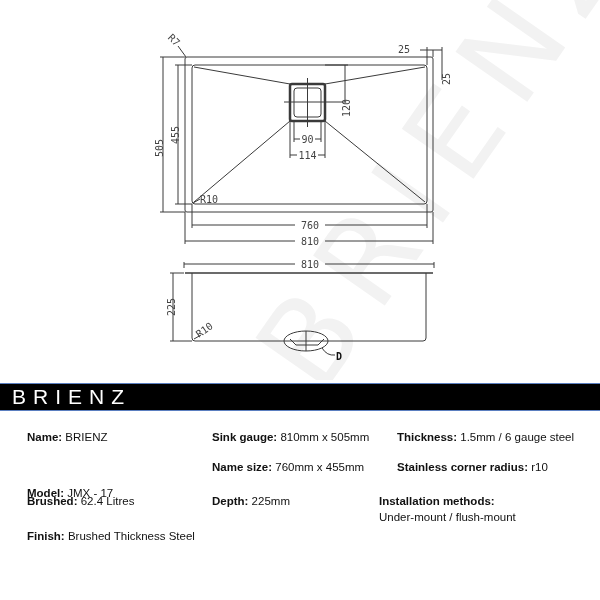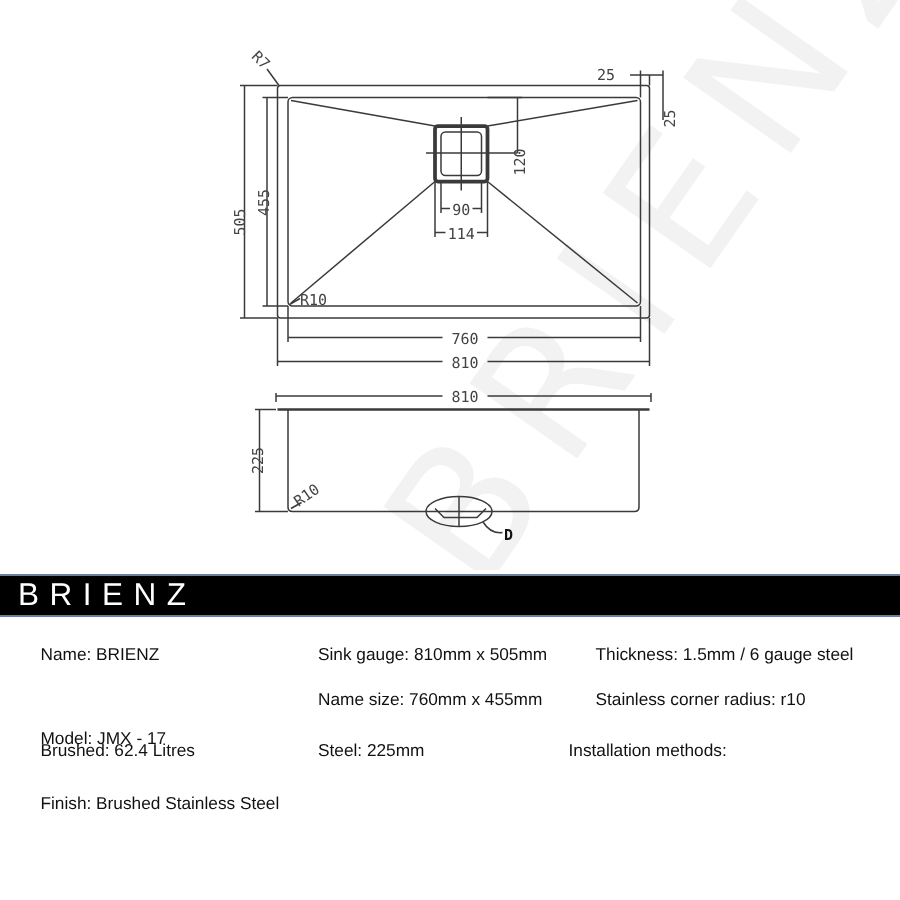--- a/index.html
+++ b/index.html
@@ -4,21 +4,21 @@
 <style>
   html,body{margin:0;padding:0;background:#fff;}
   body{width:600px;height:600px;position:relative;overflow:hidden;font-family:"Liberation Sans","DejaVu Sans",sans-serif;color:#111;}
   #drawing{position:absolute;left:0;top:0;width:600px;height:380px;}
   #drawing svg{display:block;}
   .dim{font-family:"DejaVu Sans Mono","Liberation Mono",monospace;font-size:10px;fill:#444;}
   .watermark{font-family:"DejaVu Sans",sans-serif;font-size:120px;fill:#f2f2f2;letter-spacing:18px;}
   .title-bar{position:absolute;left:0;top:383px;width:600px;height:28px;background:#000;border-top:1.5px solid #5b7fc0;border-bottom:1.5px solid #5b7fc0;box-sizing:border-box;}
   .title-text{position:absolute;left:12px;top:1px;color:#fff;font-size:21px;letter-spacing:7px;font-family:"Liberation Sans",sans-serif;}
   .spec{position:absolute;font-size:11.5px;line-height:16px;color:#111;white-space:nowrap;}
-  .spec b{font-weight:normal;margin-top:45px;}
+  .spec b{font-weight:bold;margin-top:45px;}
 </style>
 </head>
 <body>
 
 <div id="drawing">
 <svg width="600" height="380" viewBox="0 0 600 380" xmlns="http://www.w3.org/2000/svg">
 
   <text class="watermark" x="150" y="330" transform="rotate(-55 300 200)">BRIENZ</text>
 
   <g stroke="#3a3a3a" fill="none" stroke-width="1">
@@ -119,21 +119,21 @@
 </svg>
 </div>
 
 <div class="title-bar">
   <span class="title-text">BRIENZ</span>
 </div>
 
 <div class="spec" style="left:27px;top:429px;"><b>Name:</b><span> BRIENZ</span></div>
 <div class="spec" style="left:27px;top:485px;"><b>Model:</b><span> JMX - 17</span></div>
 <div class="spec" style="left:27px;top:493px;"><b>Brushed:</b><span> 62.4 Litres</span></div>
-<div class="spec" style="left:27px;top:528px;"><b>Finish:</b><span> Brushed Stainless Steel</span></div>
+<div class="spec" style="left:27px;top:528px;"><b>Finish:</b><span> Brushed Thickness Steel</span></div>
 
 <div class="spec" style="left:212px;top:429px;"><b>Sink gauge:</b><span> 810mm x 505mm</span></div>
 <div class="spec" style="left:212px;top:459px;"><b>Name size:</b><span> 760mm x 455mm</span></div>
-<div class="spec" style="left:212px;top:493px;"><b>Steel:</b><span> 225mm</span></div>
+<div class="spec" style="left:212px;top:493px;"><b>Depth:</b><span> 225mm</span></div>
 
 <div class="spec" style="left:397px;top:429px;"><b>Thickness:</b><span> 1.5mm / 6 gauge steel</span></div>
 <div class="spec" style="left:397px;top:459px;"><b>Stainless corner radius:</b><span> r10</span></div>
-<div class="spec" style="left:379px;top:493px;"><b>Installation methods:</b><br></div>
+<div class="spec" style="left:379px;top:493px;"><b>Installation methods:</b><br><span>Under-mount / flush-mount</span></div>
 
 </body></html>

